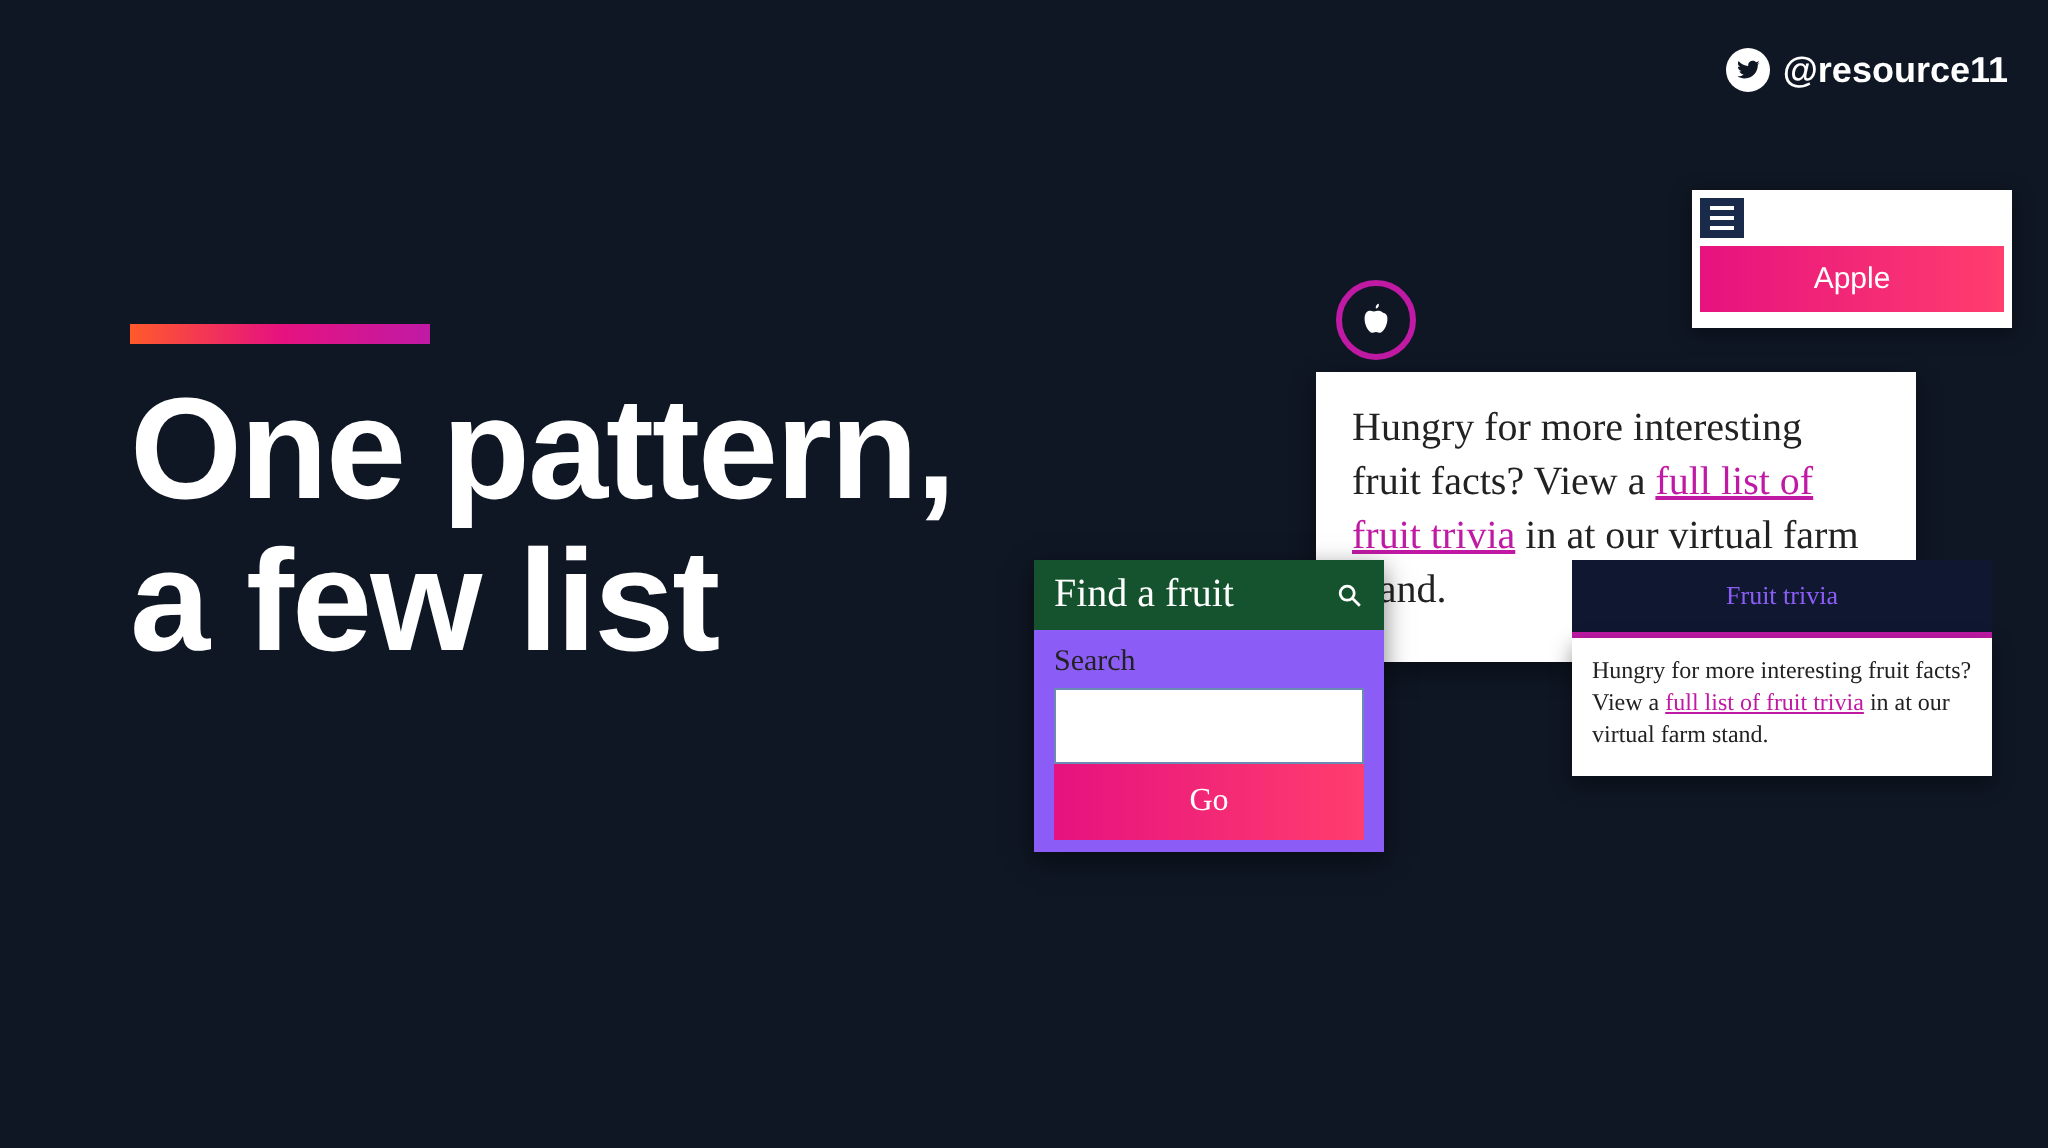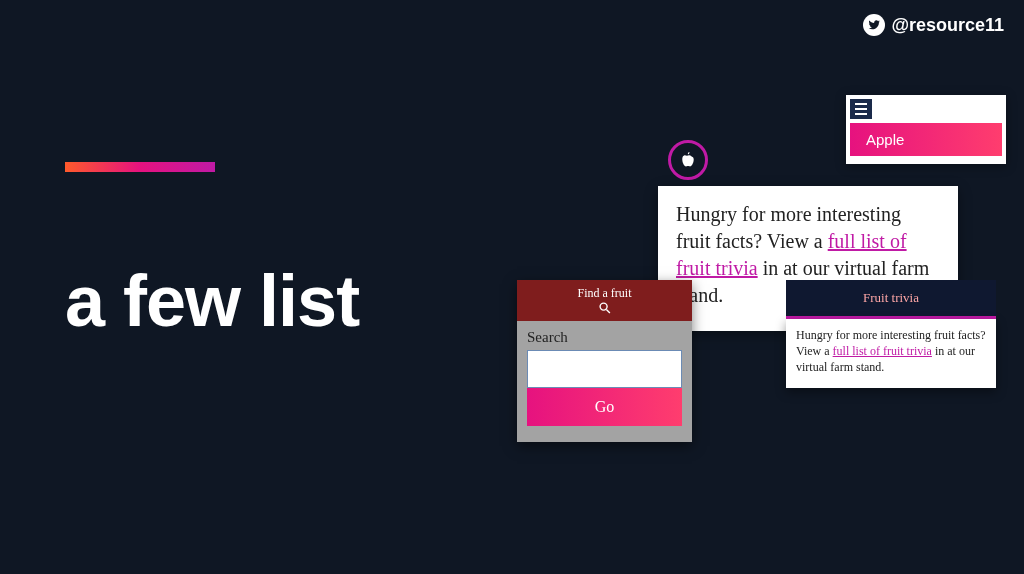--- a/index.html
+++ b/index.html
@@ -6,21 +6,21 @@
   body {
     width: 1024px;
     height: 574px;
     background: #0f1724;
     font-family: -apple-system, BlinkMacSystemFont, "Segoe UI", Helvetica, Arial, sans-serif;
     position: relative;
     overflow: hidden;
   }
   .twitter-badge {
     position: absolute;
-    top: 14px;
+    top: 24px;
     right: 20px;
     display: flex;
     align-items: center;
     gap: 6px;
     color: #fff;
     font-size: 18px;
     font-weight: 600;
   }
   .twitter-icon-circle {
     width: 22px; height: 22px;
@@ -61,22 +61,22 @@
     width: 22px; height: 20px;
     background: #1a2a4a;
     display: flex; flex-direction: column; justify-content: center; align-items: center;
     gap: 3px;
     margin-bottom: 4px;
   }
   .hamburger span { display:block; width: 12px; height: 2px; background:#fff; }
   .menu-item {
     background: linear-gradient(90deg, #e6127f 0%, #ff3d6e 100%);
     color: #fff;
-    text-align: left;
-    padding: 8px 16px;
+    text-align: center;
+    padding: 8px 0;
     margin-bottom: 4px;
     font-size: 15px;
   }
 
   
   .apple-badge {
     position: absolute;
     left: 668px;
     top: 140px;
     width: 40px; height: 40px;
@@ -104,31 +104,30 @@
 
   
   .search-widget {
     position: absolute;
     left: 517px;
     top: 280px;
     width: 175px;
     box-shadow: 0 4px 12px rgba(0,0,0,.5);
   }
   .search-header {
-    background: #7f1d1d;
+    background: #14532d;
     color: #fff;
     padding: 6px 10px;
     display:flex; align-items:center; justify-content:space-between;
     font-family: Georgia, serif;
-    font-size: 12px;
-    flex-direction: column;
+    font-size: 20px;
   }
   .search-body {
-    background:#a3a3a3;
-    padding: 8px 10px 16px 10px;
+    background:#8b5cf6;
+    padding: 8px 10px 6px 10px;
   }
   .search-label { font-family: Georgia, serif; font-size: 15px; color:#222; }
   .search-input {
     width: 100%;
     height: 38px;
     border: 1px solid #6b8bb5;
     margin-top: 4px;
   }
   .go-button {
     width: 100%;
@@ -142,21 +141,21 @@
 
   
   .trivia-mini {
     position: absolute;
     left: 786px;
     top: 280px;
     width: 210px;
   }
   .trivia-mini-bar {
     background: #0f1830;
-    color: #fca5a5;
+    color: #8b5cf6;
     text-align:center;
     padding: 10px 0;
     font-family: Georgia, serif;
     font-size: 13px;
     border-bottom: 3px solid #c01aa5;
   }
   .trivia-mini-body {
     background:#fff;
     padding: 8px 10px 12px 10px;
     font-family: Georgia, serif;
@@ -179,21 +178,21 @@
     <svg viewBox="0 0 24 24" width="14" height="14">
         <path fill="#0f1724" d="M22 5.9c-.7.3-1.5.6-2.3.7.8-.5 1.5-1.3 1.8-2.3-.8.5-1.7.8-2.6 1-1.5-1.6-4-1.7-5.6-.2-.9.9-1.3 2.2-1.1 3.4C8.9 8.4 5.9 6.8 3.9 4.3c-1 1.8-.5 4 1.2 5.2-.6 0-1.3-.2-1.8-.5 0 1.9 1.3 3.5 3.2 3.9-.6.2-1.2.2-1.8.1.5 1.6 2 2.7 3.7 2.8-1.6 1.2-3.5 1.8-5.5 1.6 1.8 1.2 4 1.8 6.2 1.8 7.4 0 11.5-6.2 11.3-11.7.8-.6 1.5-1.3 2-2.1z"></path>
       </svg>
   </span>
   <span>@resource11</span>
 </div>
 
 <div class="accent-bar"></div>
 
 <h1 class="slide-title">
-  <br>
+  <span>One pattern,</span><br>
   <span>a few list</span>
 </h1>
 
 <div class="menu-card">
   <div class="hamburger">
       <span></span>
       <span></span>
       <span></span>
     </div>
   <div class="menu-item">Apple</div>

